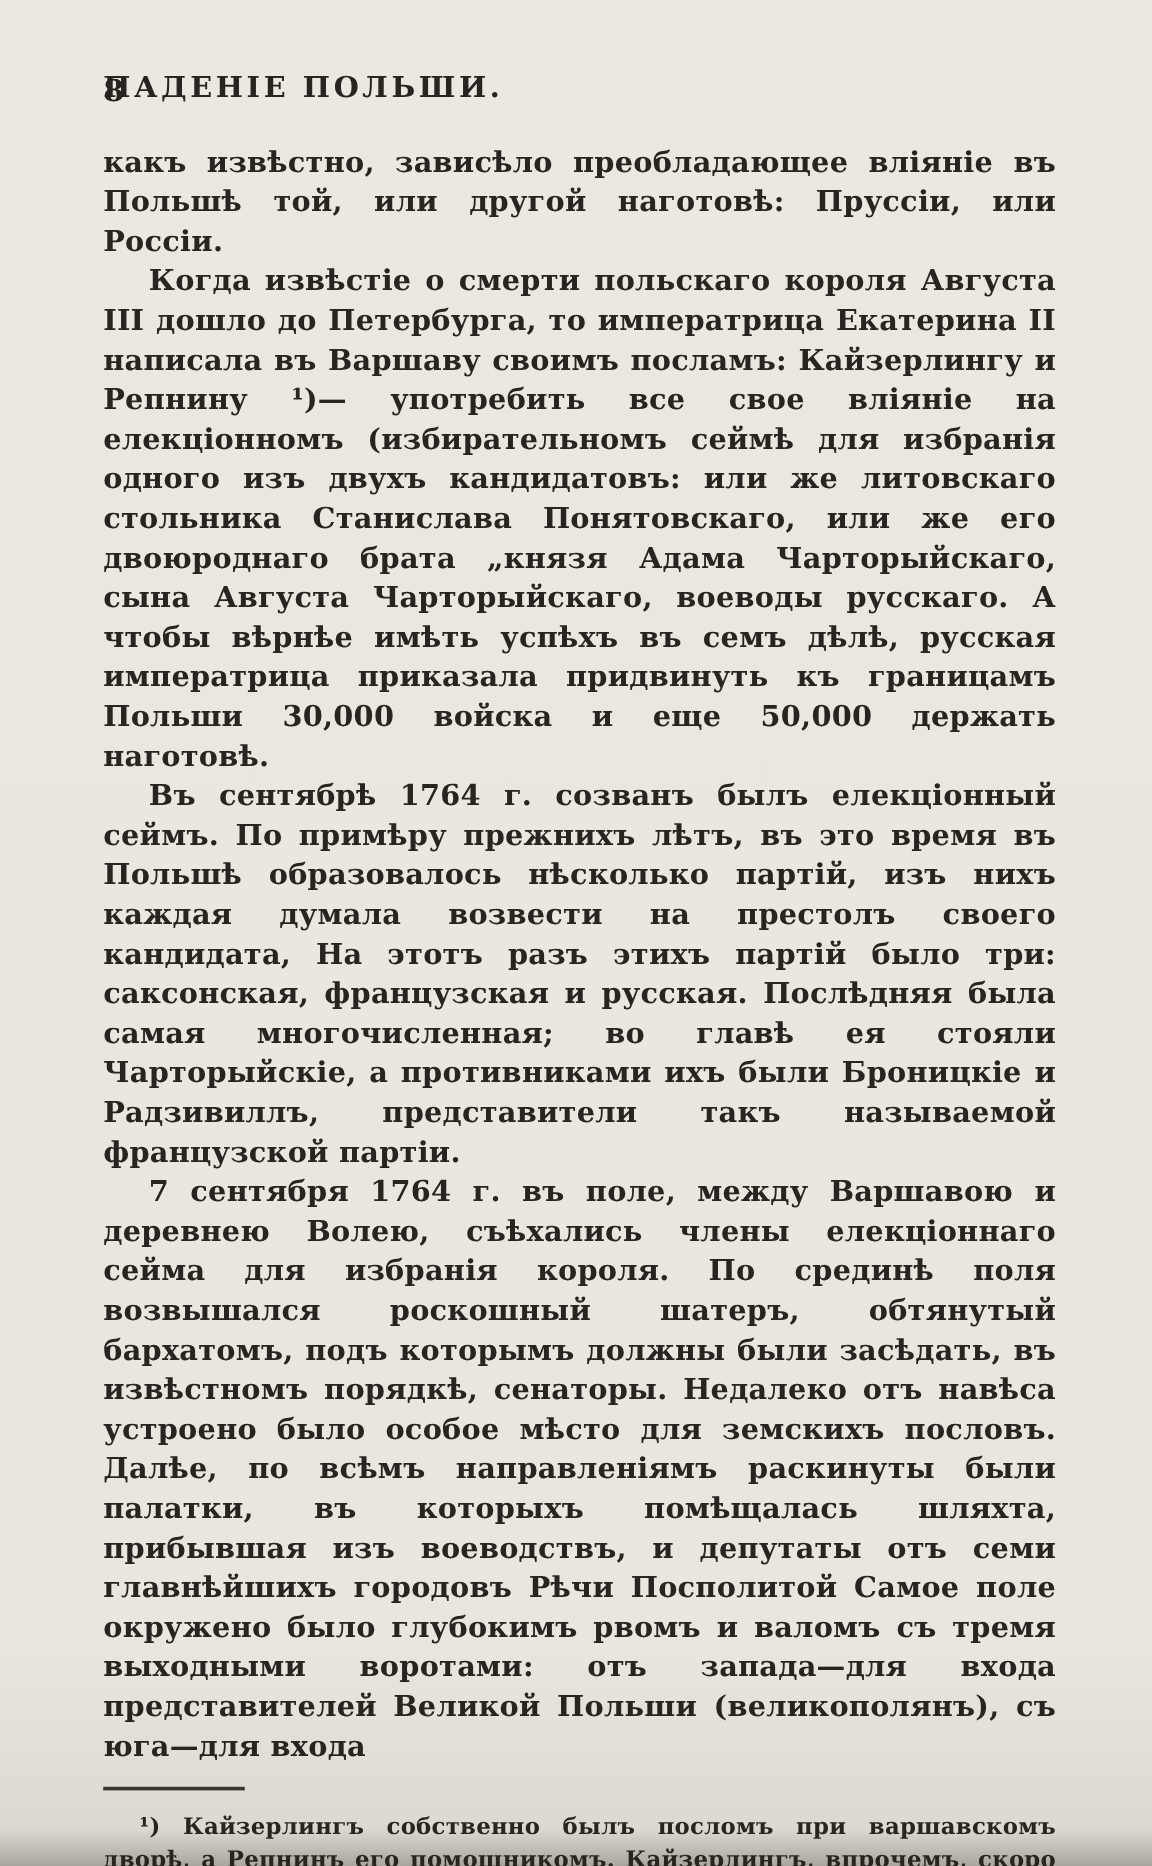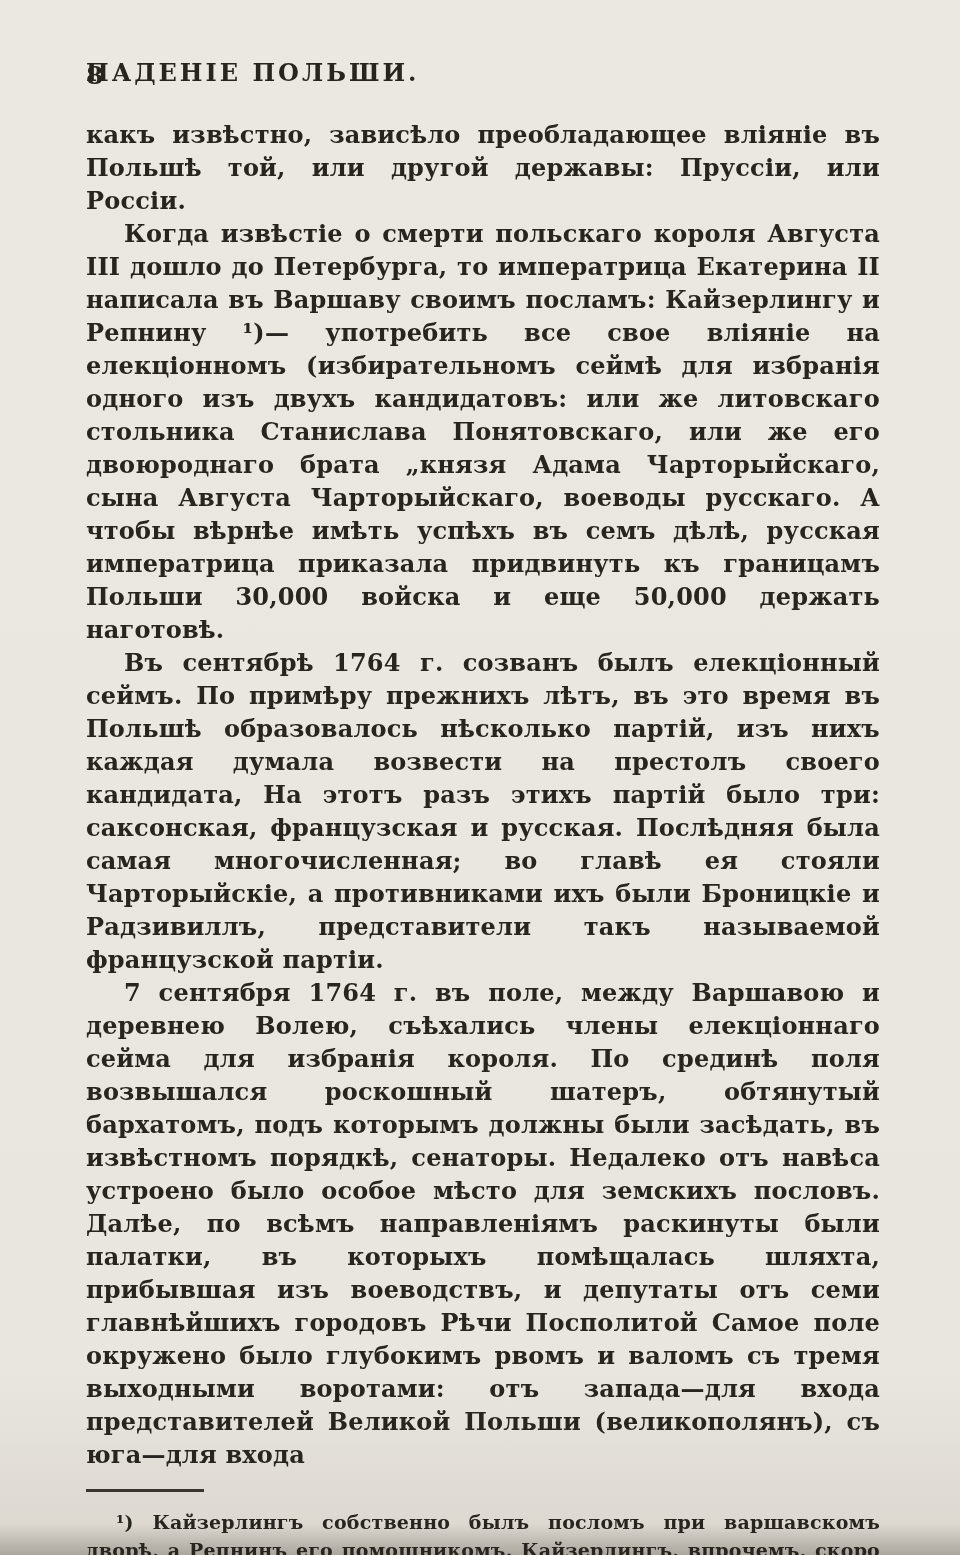--- a/index.html
+++ b/index.html
@@ -71,21 +71,21 @@
 <body>
 
 <div class="page">
 
   <header class="page-header">
     <span class="page-number">8</span>
     <span class="running-title">ПАДЕНІЕ ПОЛЬШИ.</span>
   </header>
 
   <main class="body-text">
-    <p class="para">какъ извѣстно, зависѣло преобладающее вліяніе въ Польшѣ той, или другой державы: Пруссіи, или Россіи.</p>
+    <p class="para">какъ извѣстно, зависѣло преобладающее вліяніе въ Польшѣ той, или другой наготовѣ: Пруссіи, или Россіи.</p>
     <p class="para indent">Когда извѣстіе о смерти польскаго короля Августа III дошло до Петербурга, то императрица Екатерина II написала въ Варшаву своимъ посламъ: Кайзерлингу и Репнину ¹)— употребить все свое вліяніе на елекціонномъ (избирательномъ сеймѣ для избранія одного изъ двухъ кандидатовъ: или же литовскаго стольника Станислава Понятовскаго, или же его двоюроднаго брата „князя Адама Чарторыйскаго, сына Августа Чарторыйскаго, воеводы русскаго. А чтобы вѣрнѣе имѣть успѣхъ въ семъ дѣлѣ, русская императрица приказала придвинуть къ границамъ Польши 30,000 войска и еще 50,000 держать наготовѣ.</p>
     <p class="para indent">Въ сентябрѣ 1764 г. созванъ былъ елекціонный сеймъ. По примѣру прежнихъ лѣтъ, въ это время въ Польшѣ образовалось нѣсколько партій, изъ нихъ каждая думала возвести на престолъ своего кандидата, На этотъ разъ этихъ партій было три: саксонская, французская и русская. Послѣдняя была самая многочисленная; во главѣ ея стояли Чарторыйскіе, а противниками ихъ были Броницкіе и Радзивиллъ, представители такъ называемой французской партіи.</p>
     <p class="para indent">7 сентября 1764 г. въ поле, между Варшавою и деревнею Волею, съѣхались члены елекціоннаго сейма для избранія короля. По срединѣ поля возвышался роскошный шатеръ, обтянутый бархатомъ, подъ которымъ должны были засѣдать, въ извѣстномъ порядкѣ, сенаторы. Недалеко отъ навѣса устроено было особое мѣсто для земскихъ пословъ. Далѣе, по всѣмъ направленіямъ раскинуты были палатки, въ которыхъ помѣщалась шляхта, прибывшая изъ воеводствъ, и депутаты отъ семи главнѣйшихъ городовъ Рѣчи Посполитой Самое поле окружено было глубокимъ рвомъ и валомъ съ тремя выходными воротами: отъ запада—для входа представителей Великой Польши (великополянъ), съ юга—для входа</p>
   </main>
 
   <div class="footnote-rule"></div>
 
   <aside class="footnote">
     <p class="footnote-text"><span>¹)</span> <span>Кайзерлингъ собственно былъ посломъ при варшавскомъ дворѣ, а Репнинъ его помощникомъ. Кайзерлингъ, впрочемъ, скоро умеръ и мѣсто его занялъ Репнинъ. Репнинъ былъ человѣкъ выдающагося ума, въ высшей степени энергичный и еще очень молодой—30-ти лѣтъ. Онъ былъ родственникъ Панина, завѣдывавшаго при Екатеринѣ II иностранною политикою.</span></p>
   </aside>

